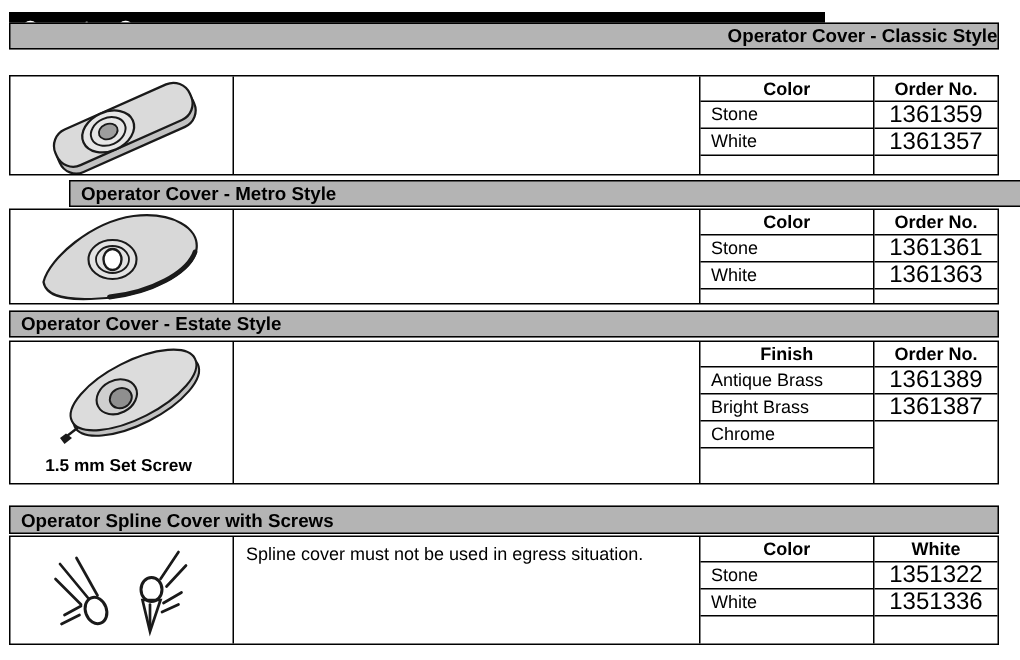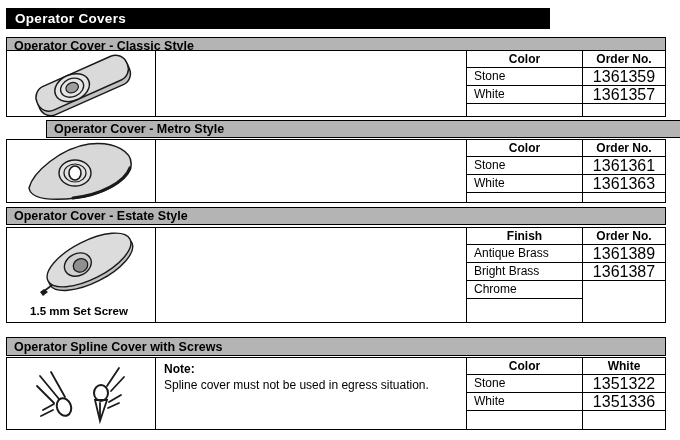--- a/index.html
+++ b/index.html
@@ -50,21 +50,21 @@
 </style>
 </head>
 <body>
 
 <div class="page">
 
   <div class="black-bar" style="top:8px;">
     <span>Operator Covers</span>
   </div>
 
-  <div class="section-bar" style="top:37px;">
+  <div class="section-bar" style="top:15px;justify-content:flex-end;">
     <span>Operator Cover - Classic Style</span>
   </div>
   <div class="section-table" style="top:50px; height:67px;">
     <div class="img-cell">
       <svg width="149" height="65" viewBox="0 0 149 65">
         <g transform="translate(76,34) rotate(-24)">
           <rect x="-49" y="-10" width="98" height="26" rx="12" fill="#c2c2c2" stroke="#1a1a1a" stroke-width="1.5"></rect>
           <rect x="-49" y="-15" width="98" height="26" rx="12" fill="#dadada" stroke="#1a1a1a" stroke-width="1.5"></rect>
           <ellipse cx="-11" cy="-2" rx="18" ry="13" fill="#e6e6e6" stroke="#1a1a1a" stroke-width="1.5"></ellipse>
           <ellipse cx="-11" cy="-2" rx="12" ry="9" fill="none" stroke="#1a1a1a" stroke-width="1.3"></ellipse>
@@ -161,21 +161,20 @@
           <path d="M 88,42 L 100,42 L 93,63 Z" stroke-width="1.8"></path>
           <line x1="93" y1="45" x2="93" y2="60"></line>
           <line x1="100" y1="28" x2="112" y2="10"></line>
           <line x1="104" y1="33" x2="117" y2="19"></line>
           <line x1="102" y1="44" x2="114" y2="37"></line>
           <line x1="101" y1="50" x2="112" y2="45"></line>
         </g>
       </svg>
     </div>
     <div class="mid-cell">
-      <div class="note-title">Note:</div>
       <div class="note-text">Spline cover must not be used in egress situation.</div>
     </div>
     <div class="col-cell">
       <div class="hdr">Color</div>
       <div class="val">Stone</div>
       <div class="val">White</div>
     </div>
     <div class="ord-cell">
       <div class="hdr">White</div>
       <div class="num">1351322</div>

